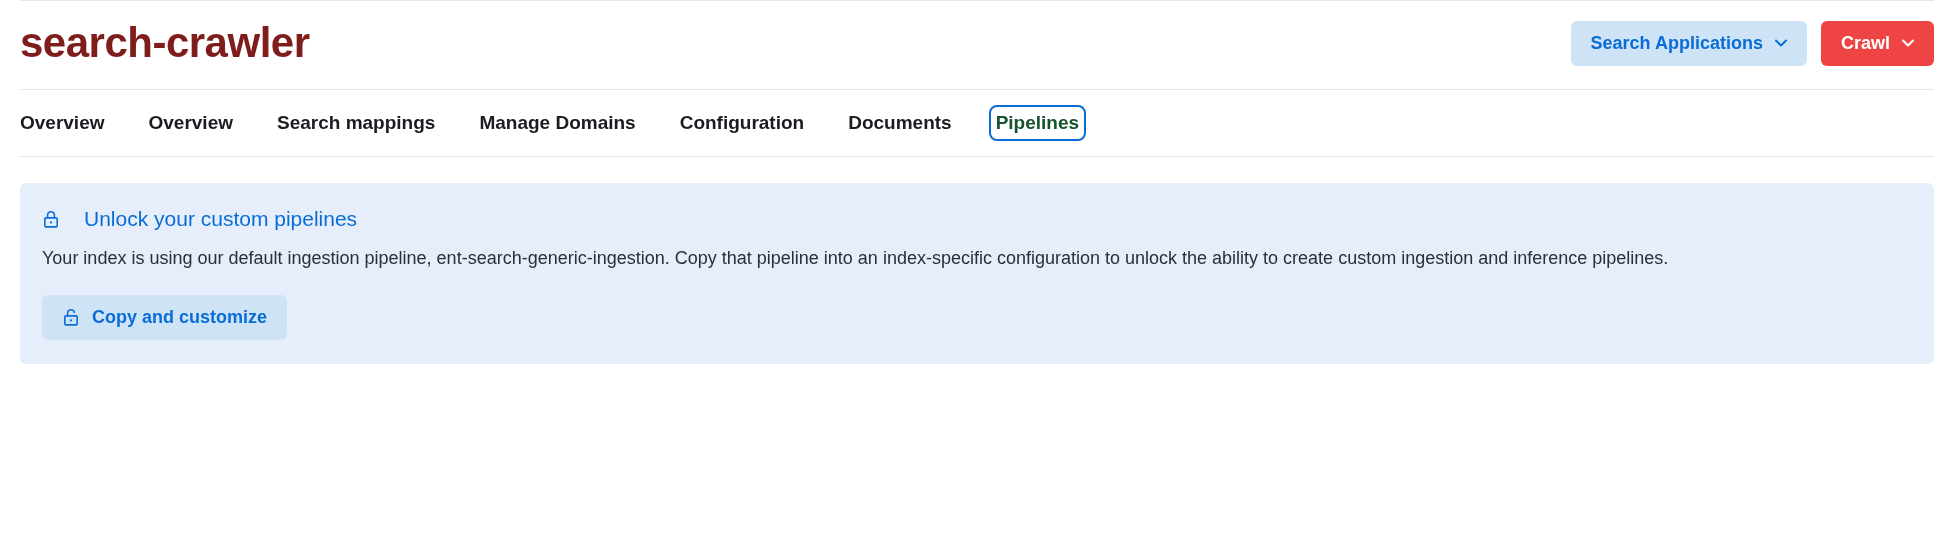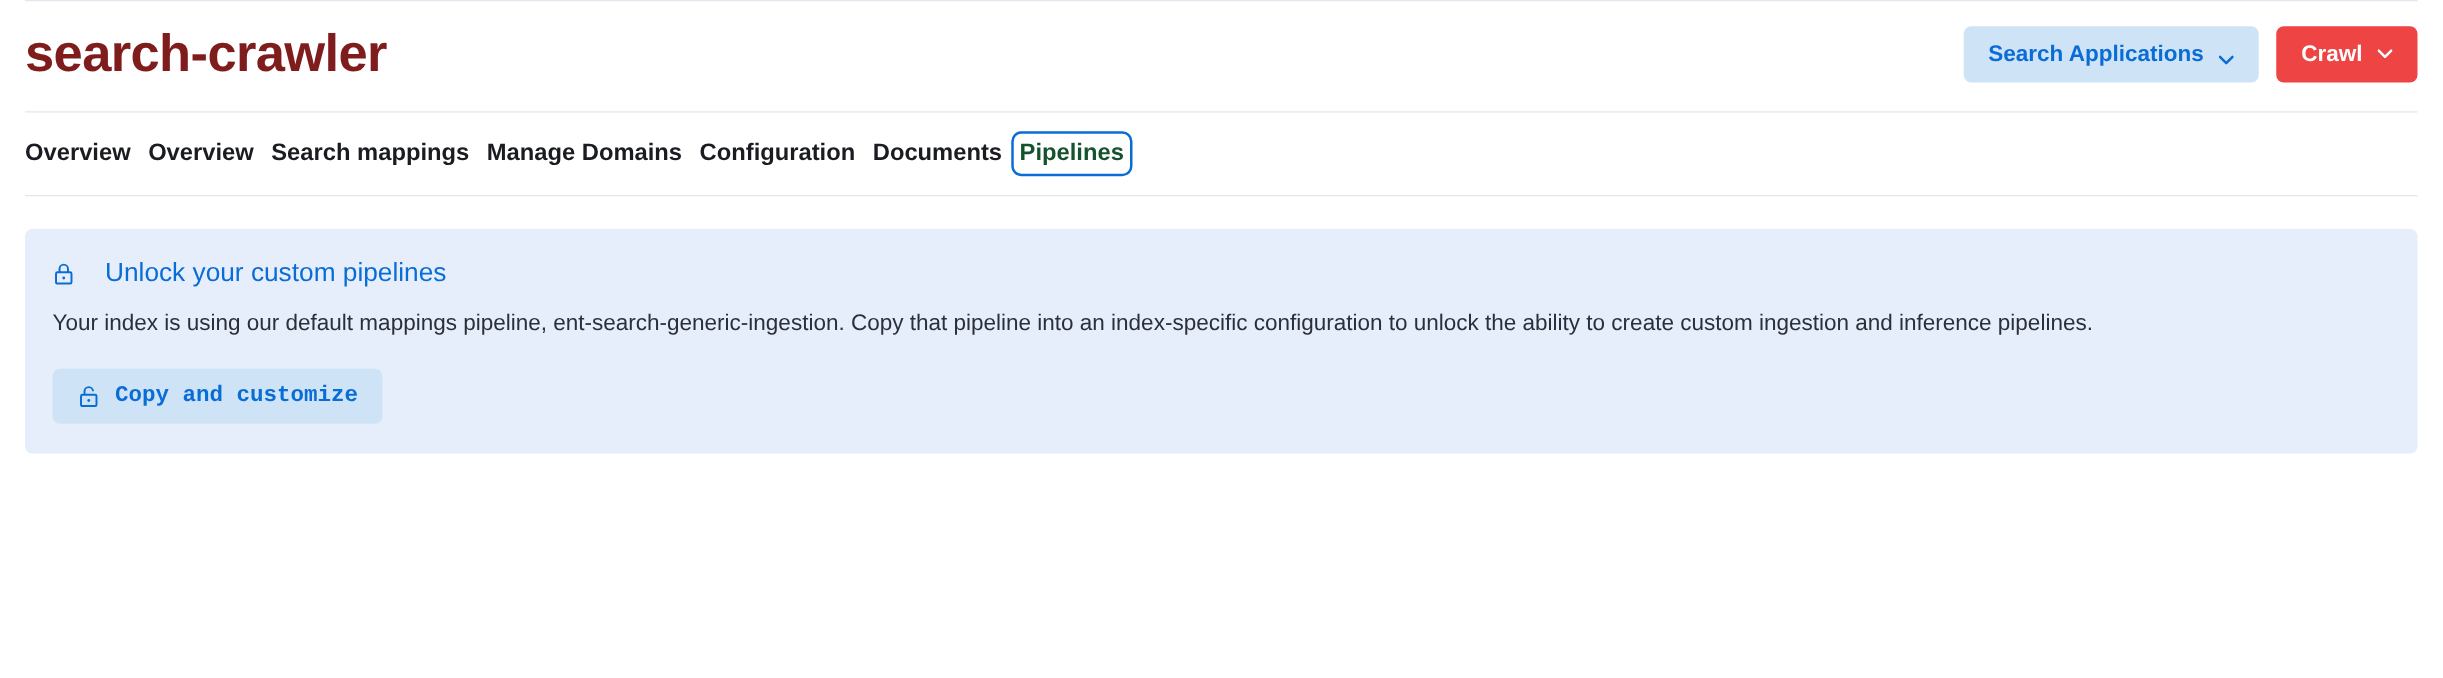--- a/index.html
+++ b/index.html
@@ -34,36 +34,35 @@
     border-radius: 6px;
     font-size: 18px;
     font-weight: 600;
     padding: 12px 20px;
     cursor: pointer;
     font-family: inherit;
   }
   .btn-secondary {
     background: #cfe3f6;
     color: #0a6dd6;
-    align-items: flex-end;
   }
   .btn-primary {
     background: #ef4444;
     color: #ffffff;
   }
   .chevron {
     display: inline-block;
     width: 12px;
     height: 12px;
     position: relative;
   }
   .chevron svg { display: block; }
   .tabs {
     display: flex;
-    gap: 14px;
+    gap: 44px;
     border-top: 1px solid #e3e6ef;
     border-bottom: 1px solid #e3e6ef;
     padding: 22px 0;
   }
   .tab {
     font-size: 19px;
     font-weight: 700;
     color: #1a1c21;
     cursor: pointer;
     background: none;
@@ -110,21 +109,21 @@
     align-items: center;
     gap: 12px;
     background: #cfe3f6;
     color: #0a6dd6;
     border: none;
     border-radius: 6px;
     font-size: 18px;
     font-weight: 600;
     padding: 12px 20px;
     cursor: pointer;
-    font-family: Liberation Mono, monospace;
+    font-family: Liberation Sans, sans-serif;
   }
 </style>
 </head>
 <body>
 
 <div class="header-row">
   <h1 class="page-title">search-crawler</h1>
   <div class="header-actions">
     <button class="btn btn-secondary">
       <span>Search Applications</span>
@@ -160,21 +159,21 @@
     <span class="lock-closed">
       <svg viewBox="0 0 16 16" width="18" height="18">
         <rect x="2.5" y="7" width="11" height="8" rx="1" fill="none" stroke="#0a6dd6" stroke-width="1.4"></rect>
         <path d="M5 7 V4.5 a3 3 0 0 1 6 0 V7" fill="none" stroke="#0a6dd6" stroke-width="1.4"></path>
         <circle cx="8" cy="11" r="1" fill="#0a6dd6"></circle>
       </svg>
     </span>
     <span class="callout-title">Unlock your custom pipelines</span>
   </div>
   <p class="callout-body">
-    <span>Your index is using our default mappings pipeline, </span><strong>ent-search-generic-ingestion</strong><span>. Copy that pipeline into an index-specific configuration to unlock the ability to create custom ingestion and inference pipelines.</span>
+    <span>Your index is using our default ingestion pipeline, </span><strong>ent-search-generic-ingestion</strong><span>. Copy that pipeline into an index-specific configuration to unlock the ability to create custom ingestion and inference pipelines.</span>
   </p>
   <button class="btn-ghost">
     <span class="lock-open">
       <svg viewBox="0 0 16 16" width="18" height="18">
         <rect x="2.5" y="7" width="11" height="8" rx="1" fill="none" stroke="#0a6dd6" stroke-width="1.4"></rect>
         <path d="M5 7 V4.5 a3 3 0 0 1 6 0" fill="none" stroke="#0a6dd6" stroke-width="1.4"></path>
         <circle cx="8" cy="11" r="1" fill="#0a6dd6"></circle>
       </svg>
     </span>
     <span>Copy and customize</span>

